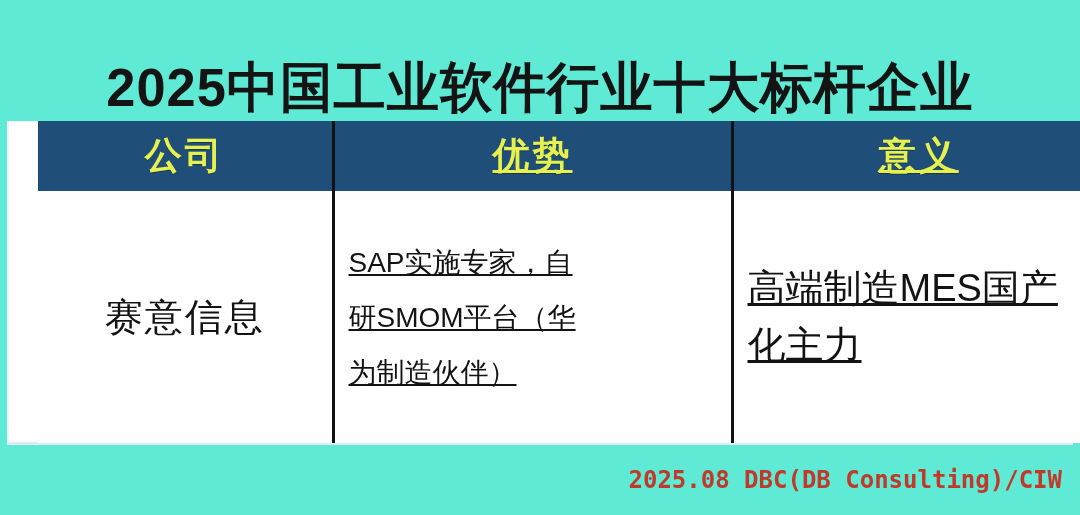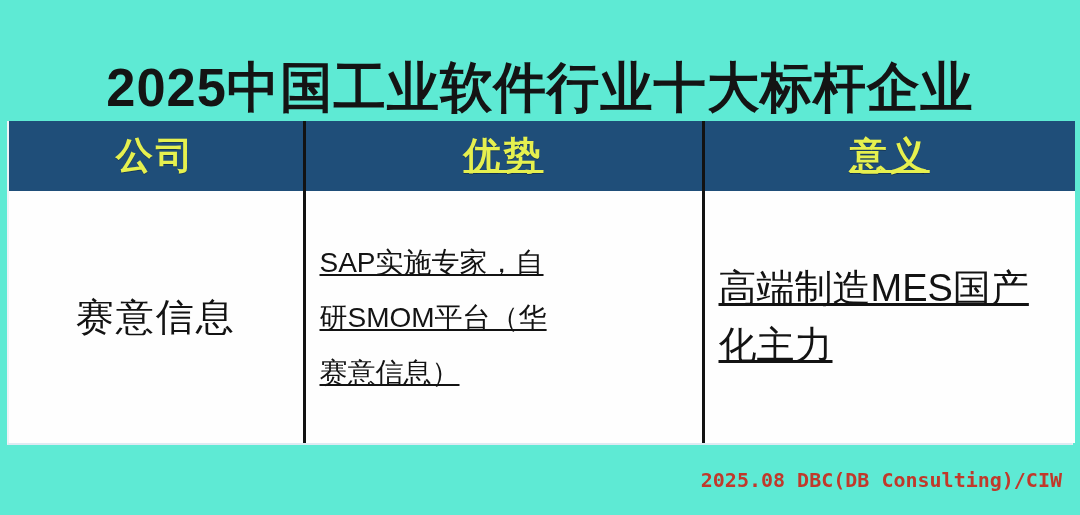--- a/index.html
+++ b/index.html
@@ -46,20 +46,21 @@
     position: absolute;
     left: 7px;
     top: 121px;
     width: 1066px;
     height: 324px;
     background: #ffffff;
     box-sizing: border-box;
     border-left: 2px solid #eef3f7;
     border-right: 2px solid #eef3f7;
     border-bottom: 3px solid #dfeaf2;
+    padding-left: 29px;
   }
 
   .bench-table {
     width: 100%;
     height: 100%;
     border-collapse: collapse;
     table-layout: fixed;
   }
 
   .bench-table col.c-company { width: 295px; }
@@ -132,21 +133,21 @@
   .cell-meaning .txt {
     display: block;
   }
 
   
   .footer-credit {
     position: absolute;
     right: 18px;
     top: 462px;
     font-family: "DejaVu Sans Mono", "Liberation Mono", monospace;
-    font-size: 20px;
+    font-size: 24px;
     line-height: 36px;
     font-weight: 700;
     color: #c0392b;
     letter-spacing: 0px;
     white-space: nowrap;
   }
 </style>
 </head>
 <body>
 
@@ -167,21 +168,21 @@
           <th class="sep-left">优势</th>
           <th class="sep-left">意义</th>
         </tr>
       </thead>
       <tbody>
         <tr class="body-row">
           <td class="cell-company">赛意信息</td>
           <td class="cell-advantage sep-left">
             <span class="txt">SAP实施专家，自</span>
             <span class="txt">研SMOM平台（华</span>
-            <span class="txt">赛意信息）</span>
+            <span class="txt">为制造伙伴）</span>
           </td>
           <td class="cell-meaning sep-left">
             <span class="txt">高端制造MES国产</span>
             <span class="txt">化主力</span>
           </td>
         </tr>
       </tbody>
     </table>
   </div>
 

